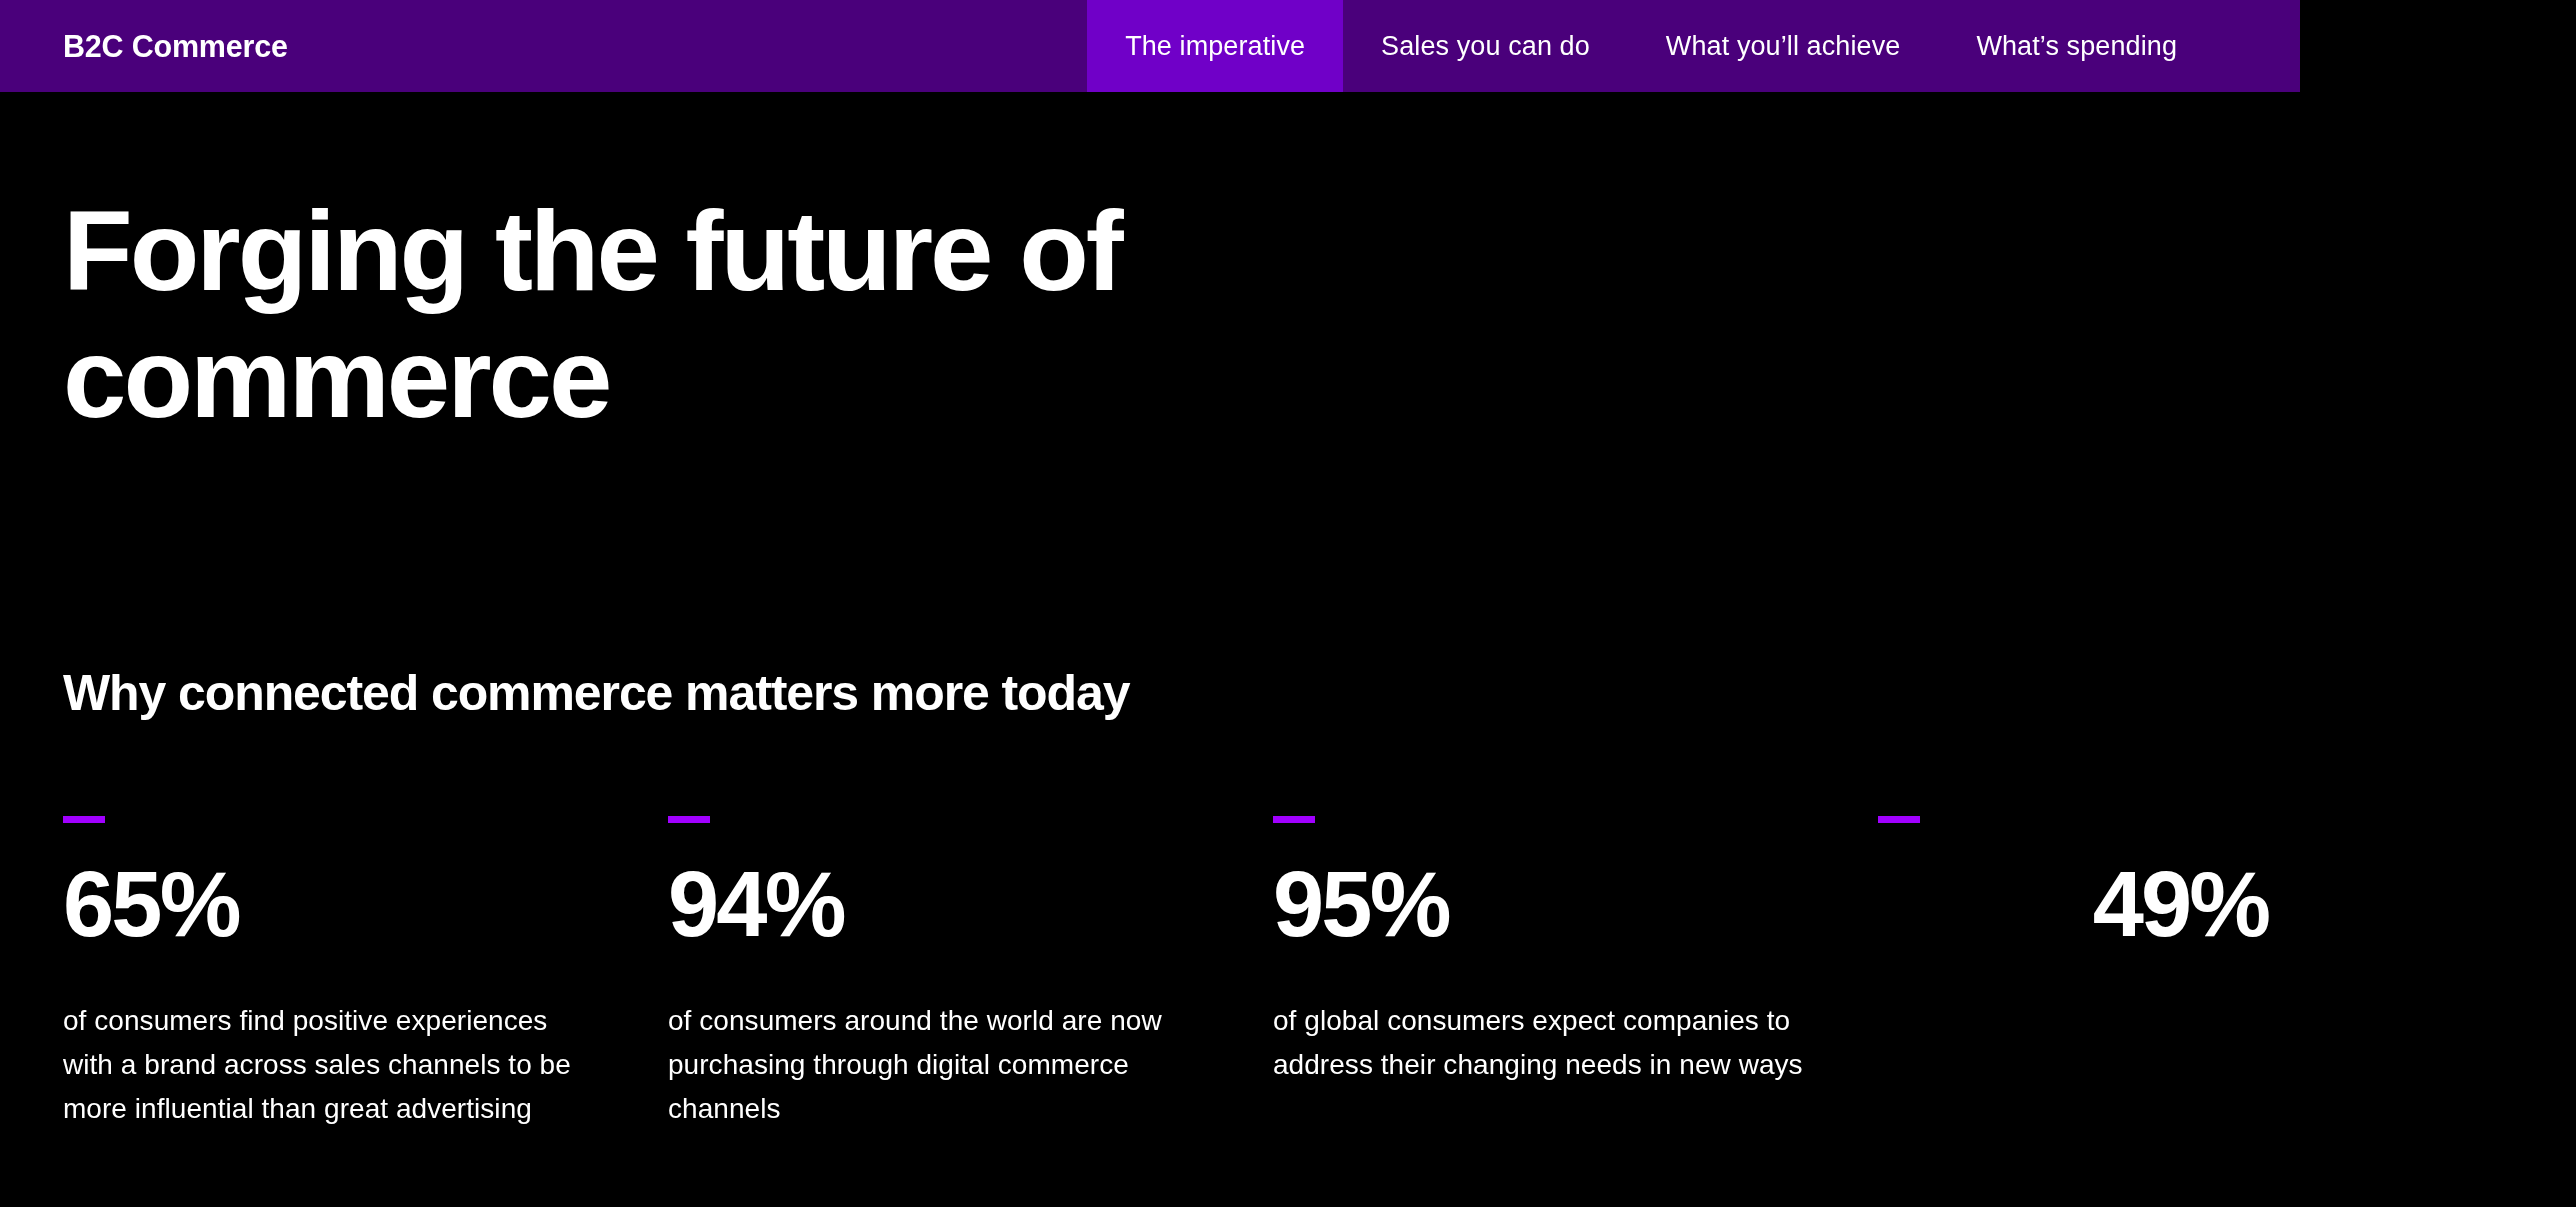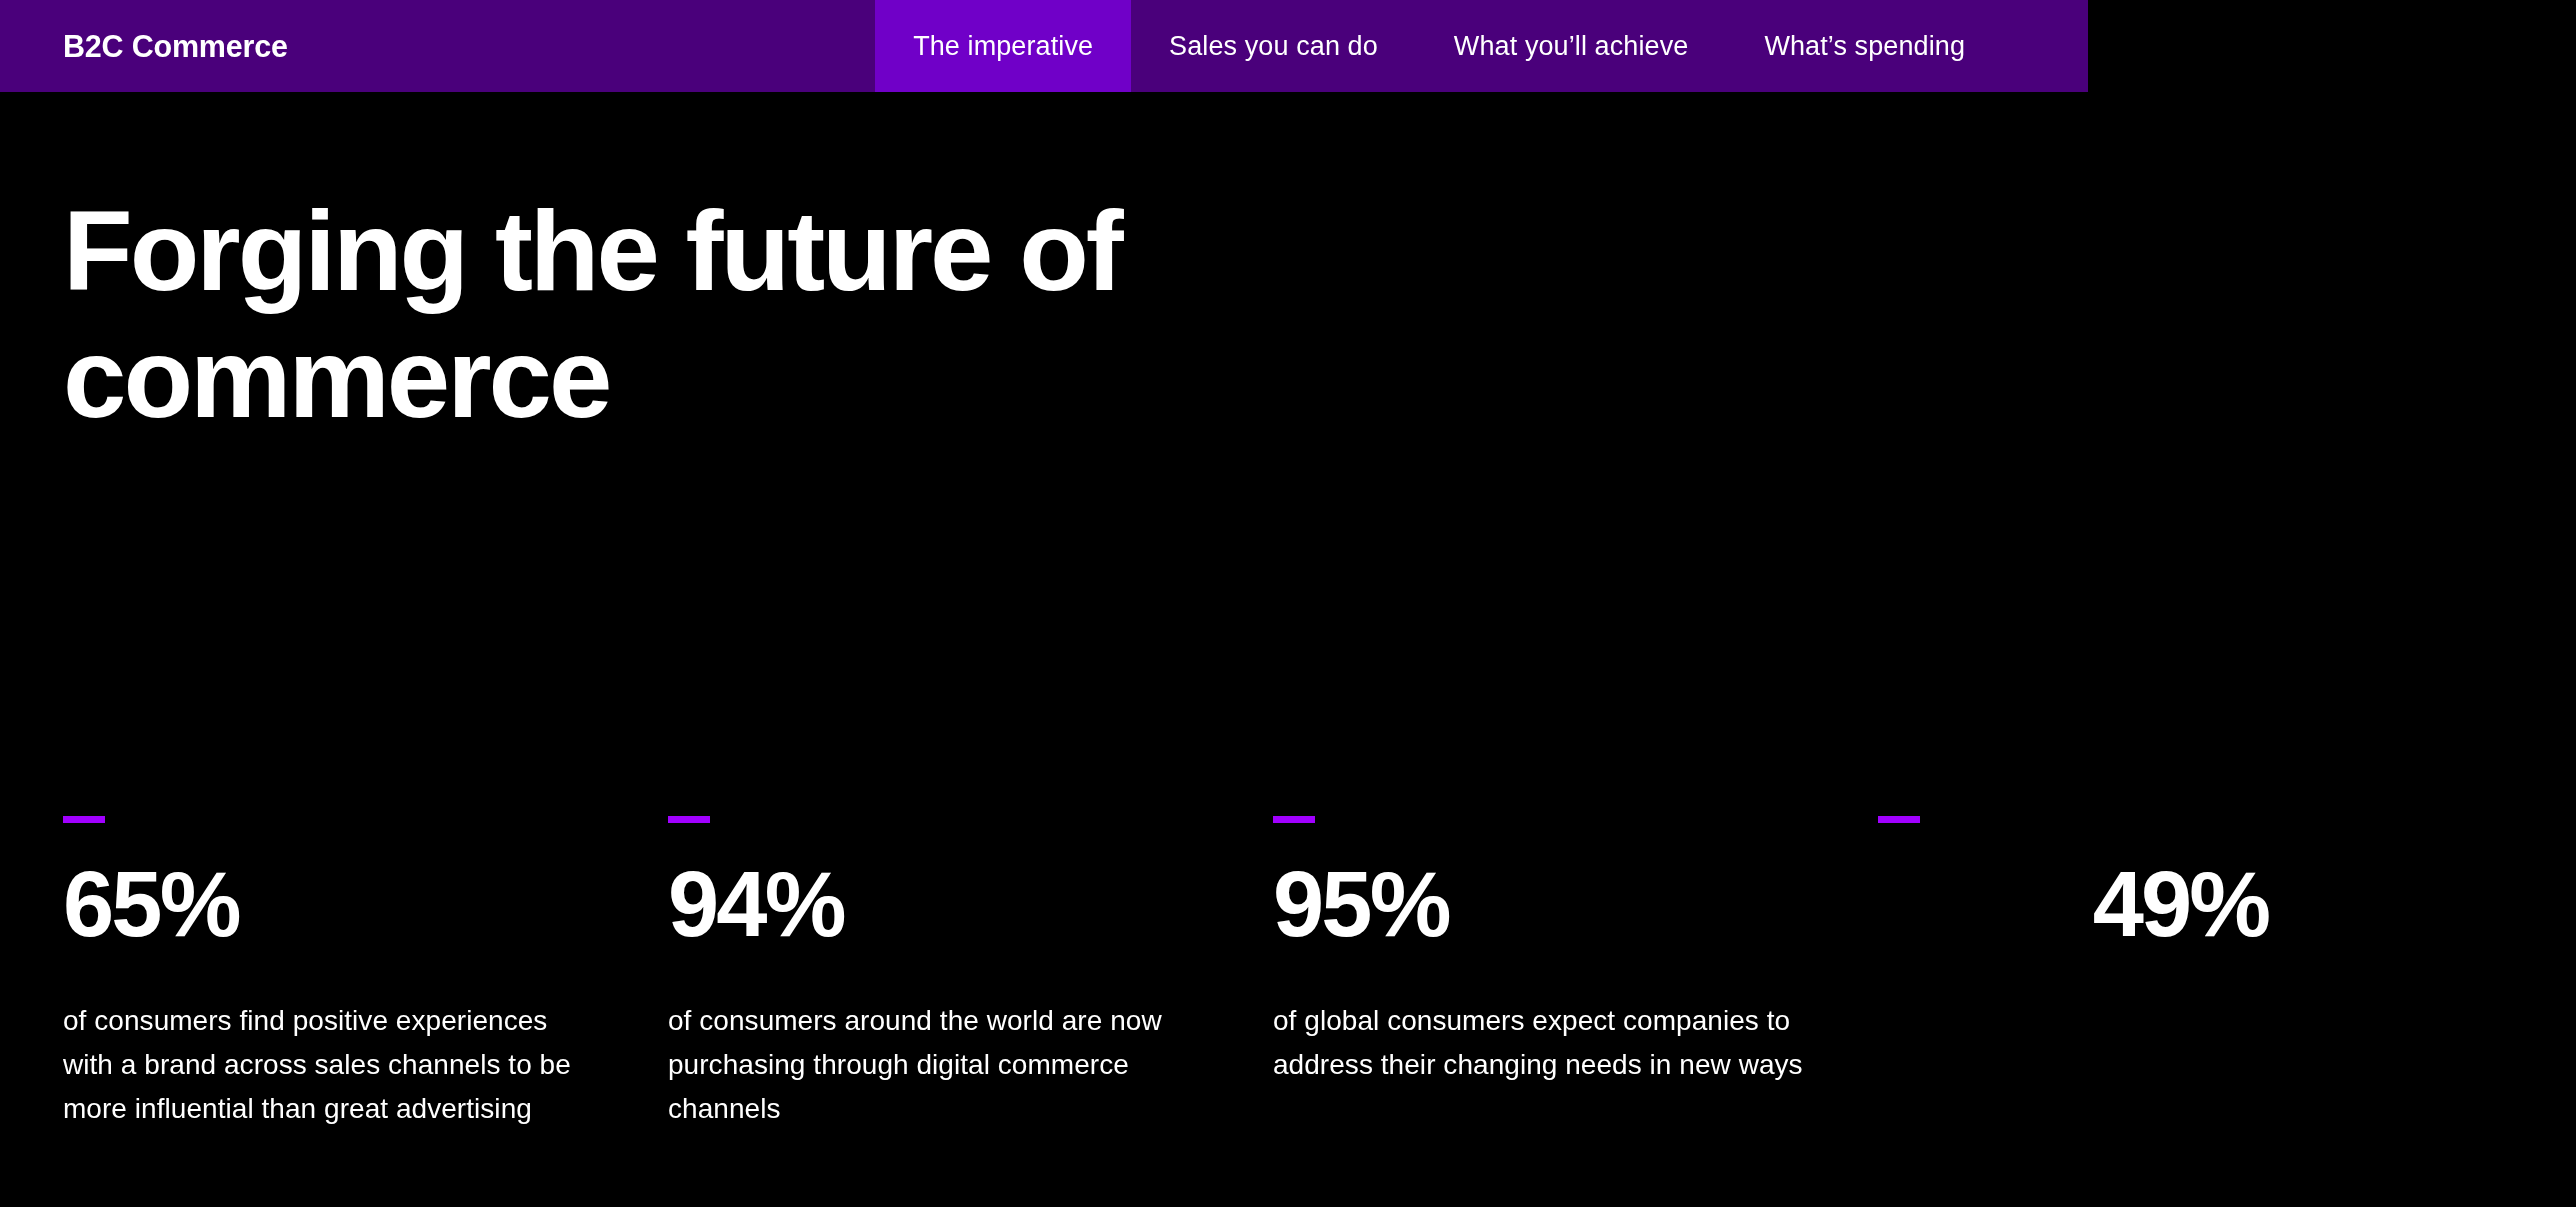--- a/index.html
+++ b/index.html
@@ -22,21 +22,21 @@
     position:relative;
     width:2576px;
     height:1208px;
     background:#000000;
   }
 
   
   .site-header {
     position:absolute;
     top:0; left:0;
-    width:2088px;
+    width:2300px;
     height:92px;
     background:#4A007B;
     display:flex;
     align-items:stretch;
   }
 
   .brand {
     display:flex;
     align-items:center;
     padding-left:63px;
@@ -164,20 +164,21 @@
       <a class="nav-item" href="#">What you’ll achieve</a>
       <a class="nav-item" href="#">What’s spending</a>
     </nav>
 
   </header>
 
   <section class="hero">
     <h1 class="hero-title">Forging the future of commerce</h1>
   </section>
 
+  <h2 class="section-heading">Why connected commerce matters more today</h2>
 
   <div class="stats">
 
     <div class="stat">
       <div class="stat-rule"></div>
       <div class="stat-value">65%</div>
       <p class="stat-desc">of consumers find positive experiences with a brand across sales channels to be more influential than great advertising</p>
     </div>
 
     <div class="stat">

